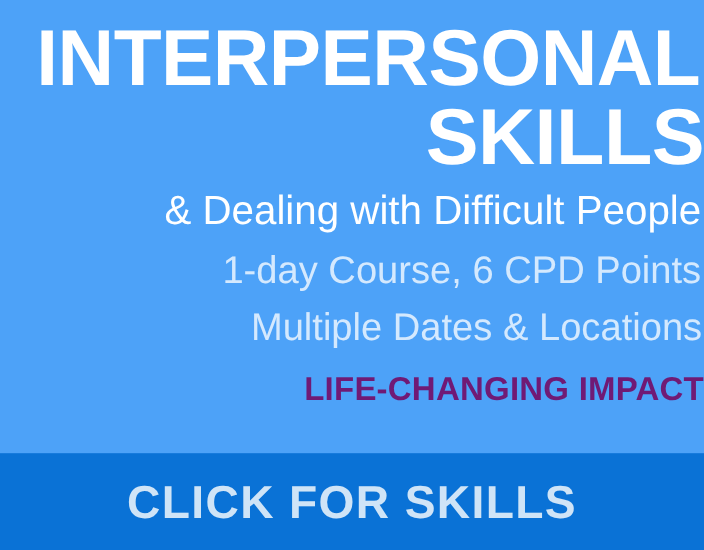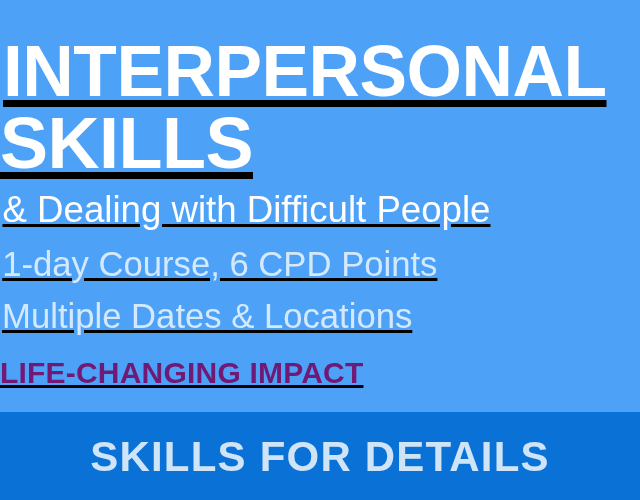--- a/index.html
+++ b/index.html
@@ -20,25 +20,24 @@
     background: #4da2f8;
     display: flex;
     flex-direction: column;
     box-sizing: border-box;
   }
   .content {
     flex: 0 0 412px;
     height: 412px;
     display: flex;
     flex-direction: column;
-    align-items: flex-start;
+    align-items: flex-end;
     justify-content: flex-start;
     box-sizing: border-box;
-    padding-top: 36px;
-    text-decoration: underline;
+    padding-top: 18px;
   }
   .headline {
     color: #ffffff;
     font-weight: bold;
     font-size: 72px;
     line-height: 0.98;
     letter-spacing: -0.5px;
     text-align: center;
     white-space: nowrap;
     transform: scaleX(0.99);
@@ -120,16 +119,16 @@
 
     <div class="detail detail-first">1-day Course, 6 CPD Points</div>
 
     <div class="detail detail-second">Multiple Dates &amp; Locations</div>
 
     <div class="tagline">LIFE-CHANGING IMPACT</div>
 
   </div>
 
   <div class="cta-bar">
-    <span class="cta-label">SKILLS FOR DETAILS</span>
+    <span class="cta-label">CLICK FOR SKILLS</span>
   </div>
 
 </div>
 
 </body></html>

